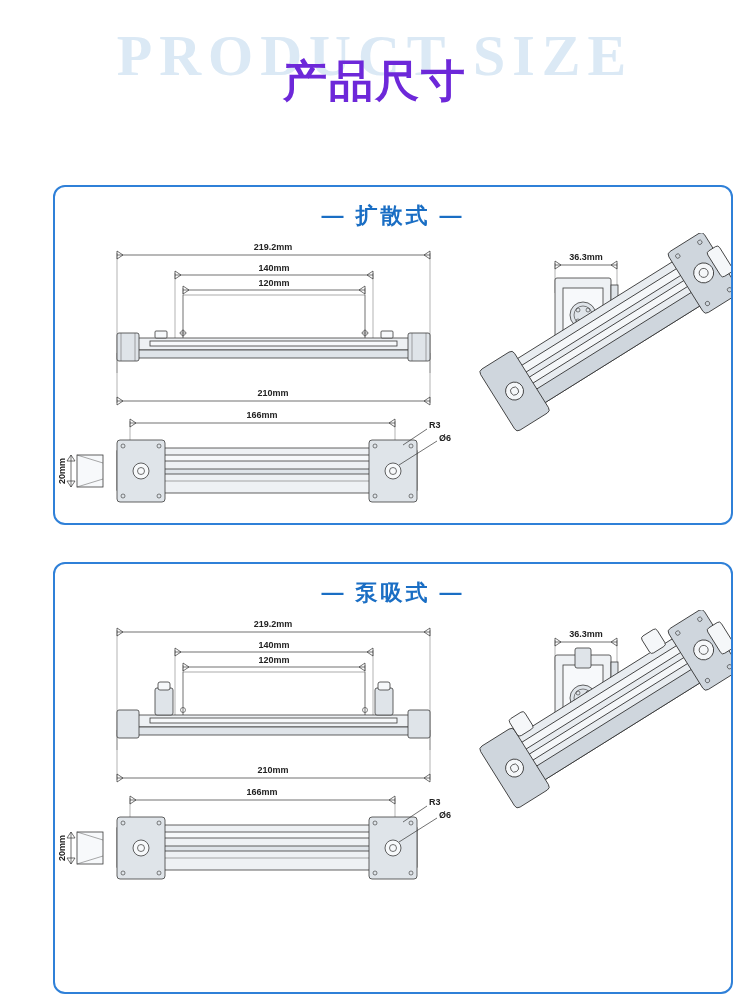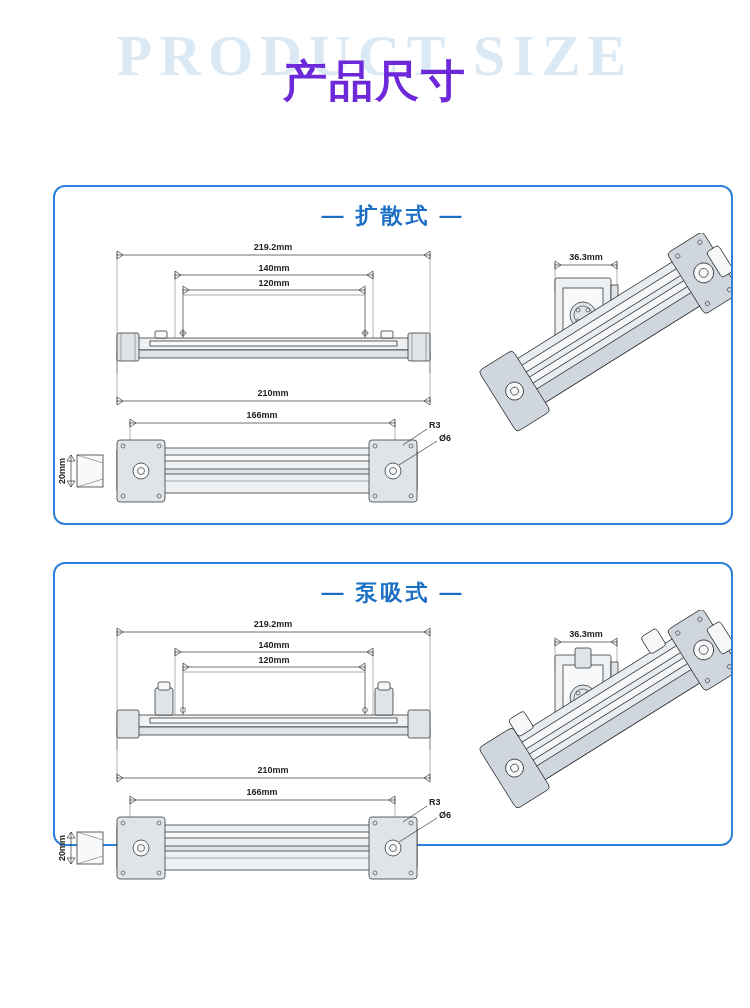--- a/index.html
+++ b/index.html
@@ -40,21 +40,21 @@
     position:absolute;
     left:35px;
     width:680px;
     border:2px solid #2f80d8;
     border-radius:12px;
     background:#ffffff;
     box-sizing:border-box;
     margin-left:18px;
   }
   #panel-diffusion{top:185px;height:340px;}
-  #panel-pump{top:562px;height:284px;}
+  #panel-pump{top:562px;height:432px;}
   .panel-title{
     position:absolute;
     top:14px;left:0;width:100%;
     text-align:center;
     font-size:22px;
     font-weight:bold;
     color:#1a6ec4;
     letter-spacing:3px;
   }
   .panel-body{

